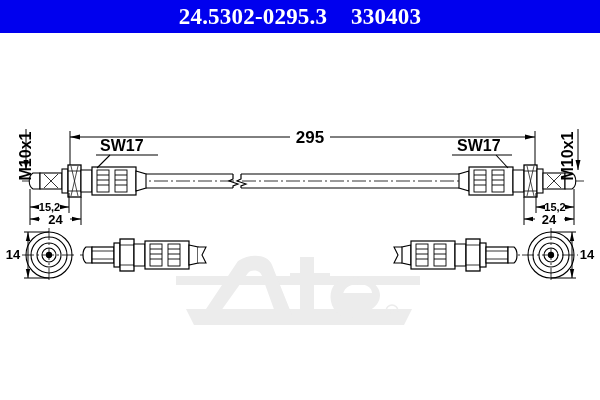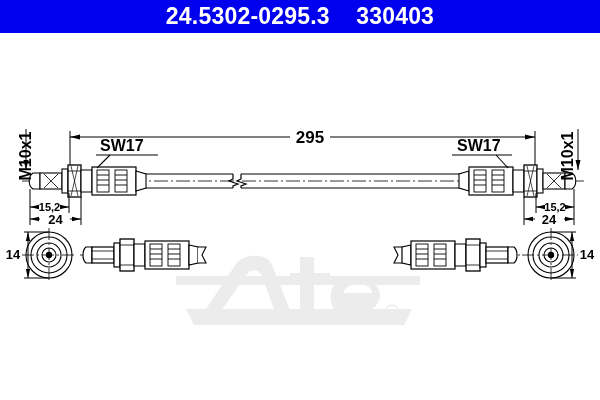--- a/index.html
+++ b/index.html
@@ -25,21 +25,21 @@
     top: 0;
     width: 600px;
     height: 33px;
     background: #0000ee;
     display: flex;
     align-items: center;
     justify-content: center;
   }
   #header-title {
     color: #ffffff;
-    font-family: Liberation Sans, sans-serif;
+    font-family: Liberation Serif, serif;
     font-weight: bold;
     font-size: 23px;
     letter-spacing: 0.2px;
     white-space: pre;
     line-height: 1;
   }
   
   #drawing-area {
     position: absolute;
     left: 0;

